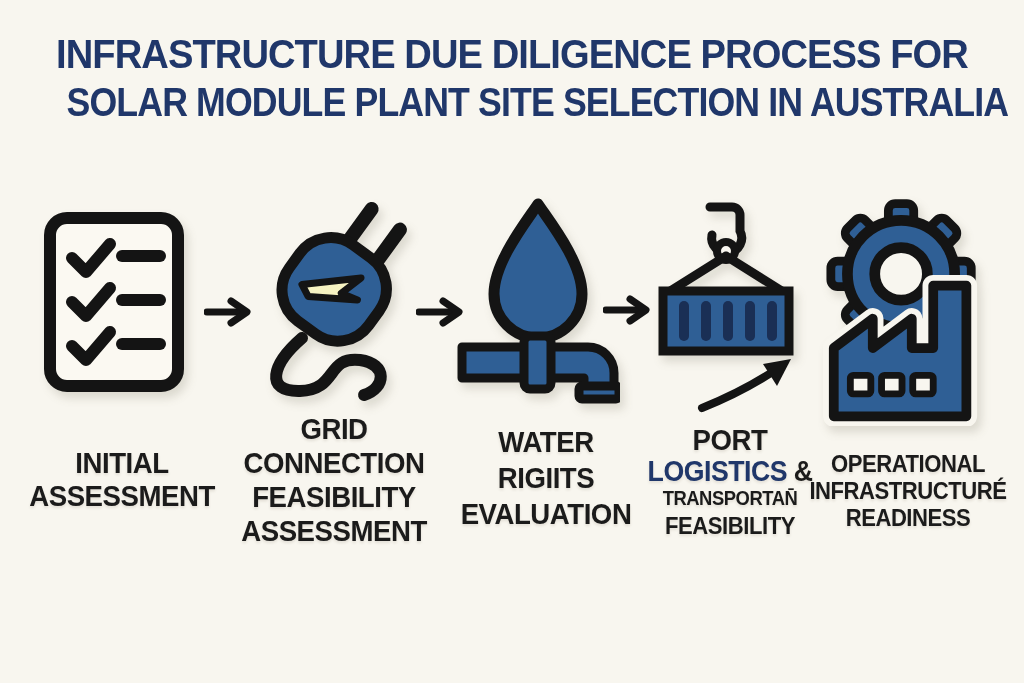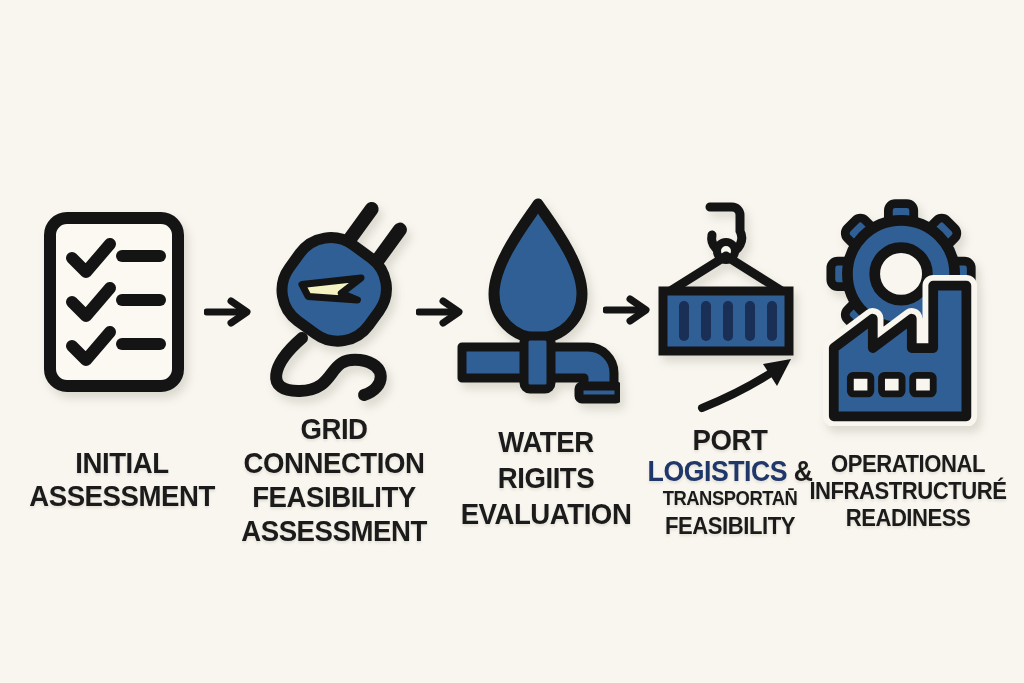--- a/index.html
+++ b/index.html
@@ -33,20 +33,24 @@
   .lbl-port .pl4{font-size:24px;line-height:29px;}
   .lbl-oper{left:908px;top:450px;font-size:24px;line-height:27px;}
   .accent{color:#20376a;}
   .amp{margin-left:7px;}
 </style>
 </head>
 <body>
 
 <div class="canvas">
 
+  <div class="title">
+    <div class="title-line l1">INFRASTRUCTURE DUE DILIGENCE PROCESS FOR</div>
+    <div class="title-line l2">SOLAR MODULE PLANT SITE SELECTION IN AUSTRALIA</div>
+  </div>
 
   <div class="icon" style="left:40px;top:208px;">
     <svg width="148" height="188" viewBox="0 0 148 188">
       <rect x="10" y="10" width="128" height="168" rx="17" fill="#fbf9f2" stroke="#141414" stroke-width="12"></rect>
       <path d="M32 50 l14 14 l24 -28" fill="none" stroke="#141414" stroke-width="12" stroke-linecap="round" stroke-linejoin="round"></path>
       <line x1="82" y1="48" x2="120" y2="48" stroke="#141414" stroke-width="12" stroke-linecap="round"></line>
       <path d="M32 94 l14 14 l24 -28" fill="none" stroke="#141414" stroke-width="12" stroke-linecap="round" stroke-linejoin="round"></path>
       <line x1="82" y1="92" x2="120" y2="92" stroke="#141414" stroke-width="12" stroke-linecap="round"></line>
       <path d="M32 138 l14 14 l24 -28" fill="none" stroke="#141414" stroke-width="12" stroke-linecap="round" stroke-linejoin="round"></path>
       <line x1="82" y1="136" x2="120" y2="136" stroke="#141414" stroke-width="12" stroke-linecap="round"></line>

